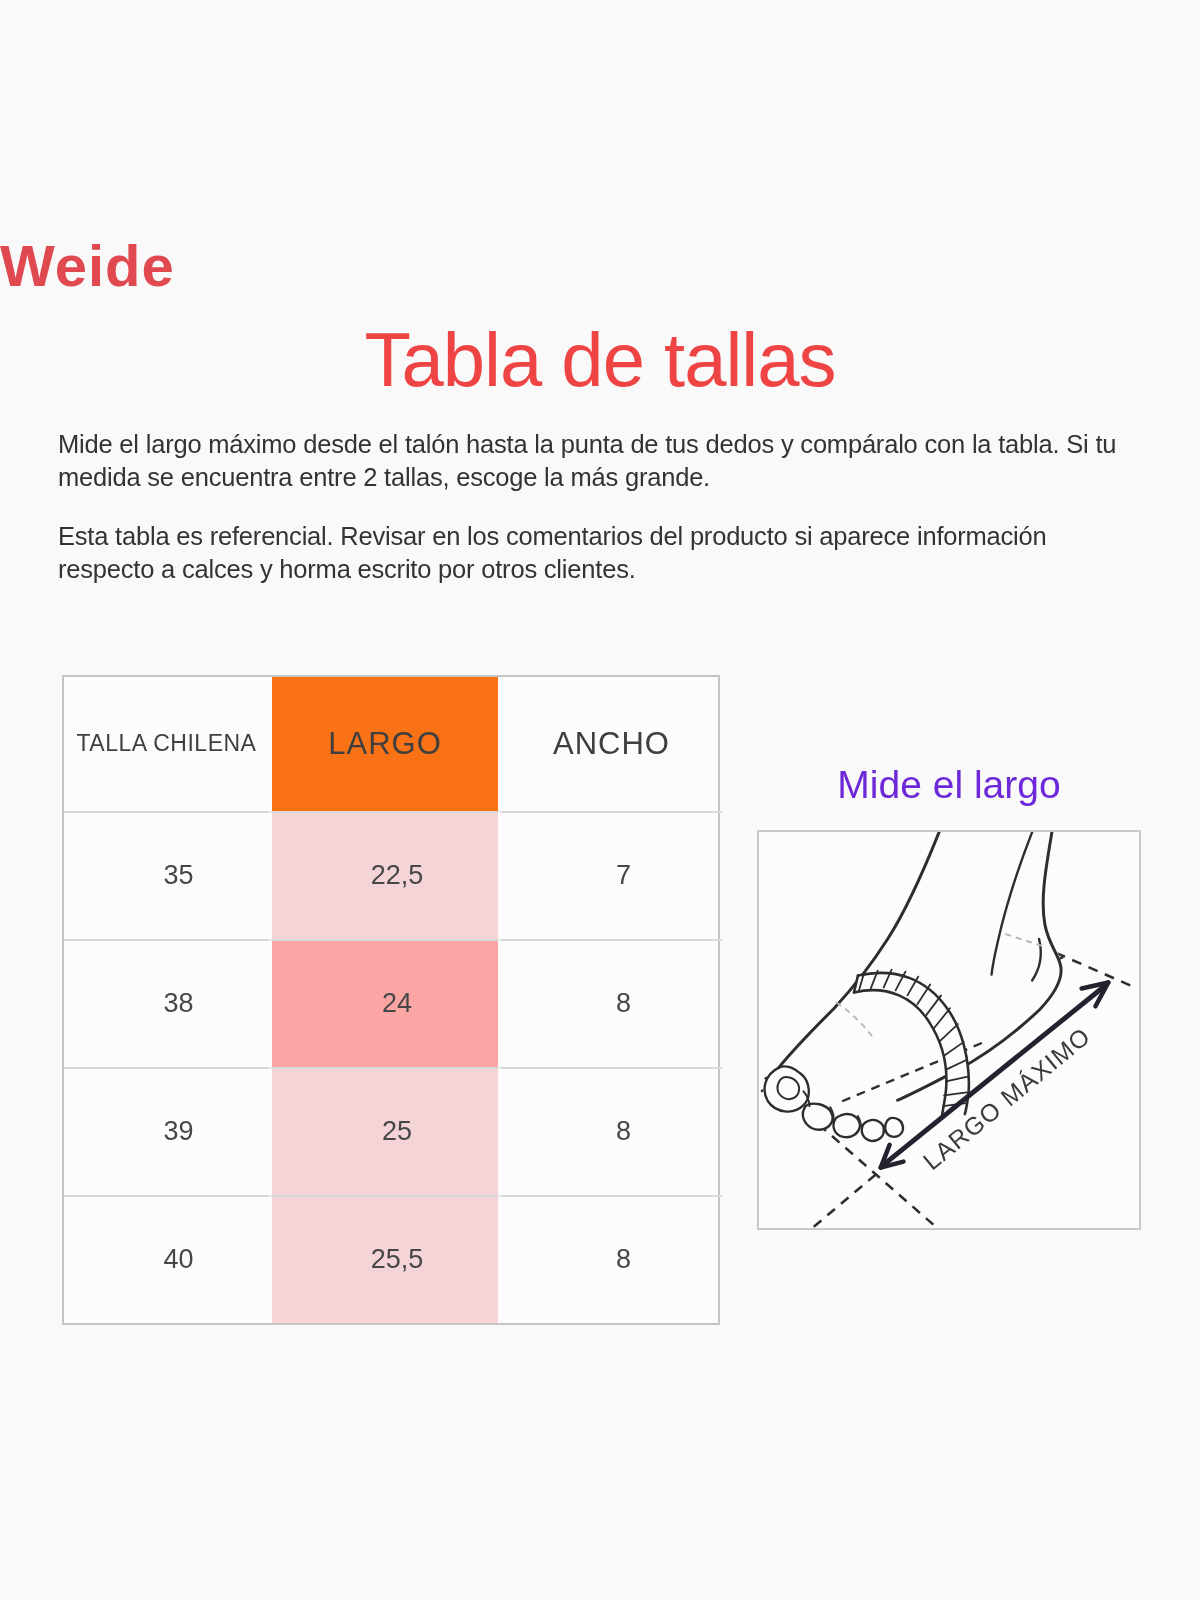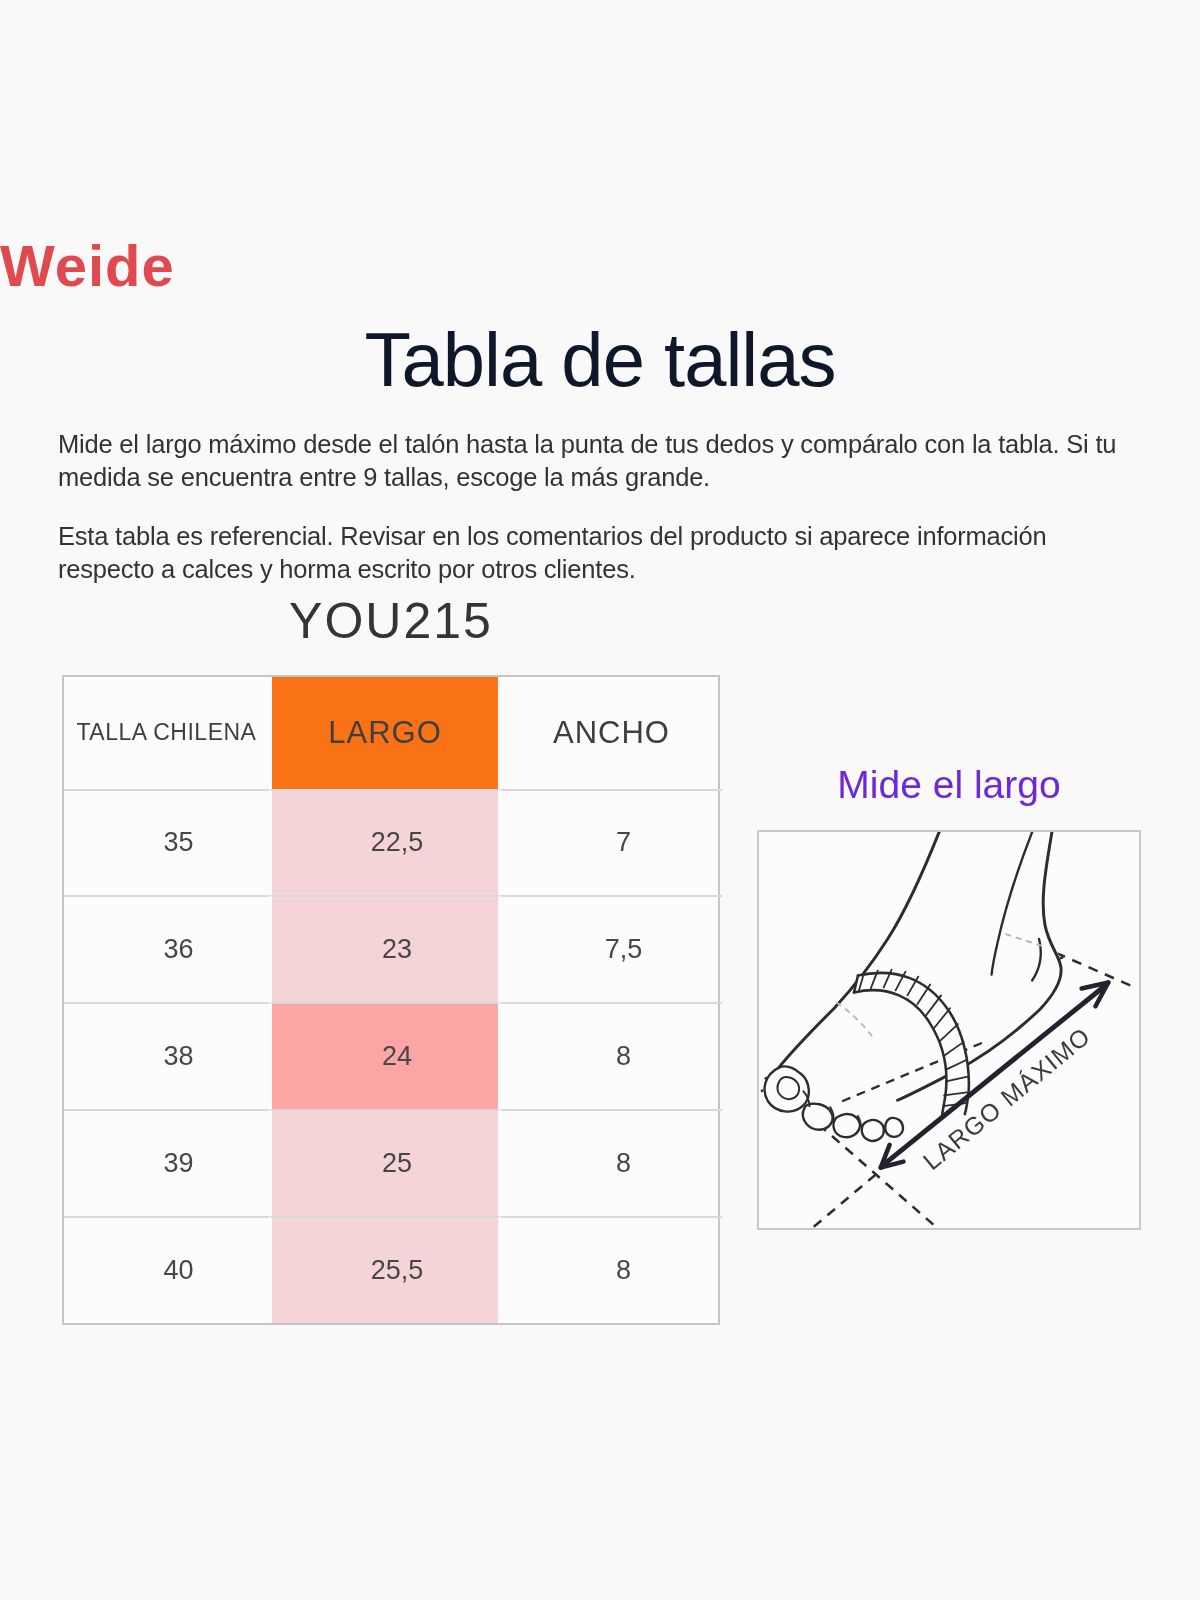--- a/index.html
+++ b/index.html
@@ -13,21 +13,21 @@
   }
   .brand-logo{
     position:absolute;top:232px;left:0;width:1200px;
     text-align:left;
     font-size:58px;font-weight:700;letter-spacing:1px;
     color:#e0494f;
   }
   .page-title{
     position:absolute;top:316px;left:0;width:1200px;
     text-align:center;
-    font-size:76px;font-weight:400;color:#0f172a;
+    font-size:76px;font-weight:400;color:#ef4444;
     letter-spacing:-1px;
   }
   .intro{
     position:absolute;top:428px;left:58px;width:1080px;
   }
   .intro p{
     margin:0 0 26px 0;
     font-size:25.5px;line-height:33px;letter-spacing:-0.2px;
     color:#333333;
   }
@@ -80,48 +80,42 @@
 </head>
 <body>
 
 <div class="page">
 
   <div class="brand-logo" style="color: rgb(224, 73, 79);">Weide</div>
 
   <div class="page-title">Tabla de tallas</div>
 
   <div class="intro">
-    <p>Mide el largo máximo desde el talón hasta la punta de tus dedos y compáralo con la tabla. Si tu medida se encuentra entre 9 tallas, escoge la más grande.</p>
+    <p>Mide el largo máximo desde el talón hasta la punta de tus dedos y compáralo con la tabla. Si tu medida se encuentra entre 2 tallas, escoge la más grande.</p>
     <p>Esta tabla es referencial. Revisar en los comentarios del producto si aparece información respecto a calces y horma escrito por otros clientes.</p>
   </div>
 
-  <div class="model-code">YOU215</div>
 
   <div class="size-table-wrap">
     <table class="size-table">
       <colgroup>
         <col style="width:205px">
         <col style="width:232px">
         <col style="width:221px">
       </colgroup>
       <tbody>
           <tr class="header-row">
             <th class="col-head-0">TALLA CHILENA</th>
             <th class="col-head-1 pink" style="background: #f97316;">LARGO</th>
             <th class="col-head-2">ANCHO</th>
           </tr>
           <tr class="data-row">
             <td>35</td>
             <td class="pink" style="background: rgb(245, 212, 216);">22,5</td>
             <td>7</td>
-          </tr>
-          <tr class="data-row">
-            <td>36</td>
-            <td class="pink" style="background: rgb(245, 212, 216);">23</td>
-            <td>7,5</td>
           </tr>
           <tr class="data-row">
             <td>38</td>
             <td class="pink" style="background: #fca5a5;">24</td>
             <td>8</td>
           </tr>
           <tr class="data-row">
             <td>39</td>
             <td class="pink" style="background: rgb(245, 212, 216);">25</td>
             <td>8</td>

